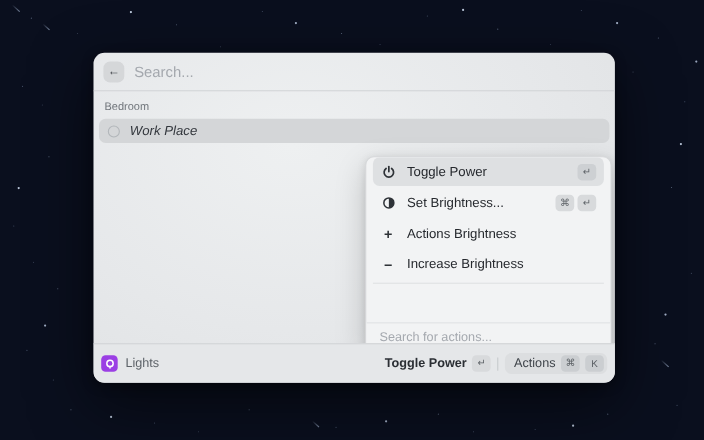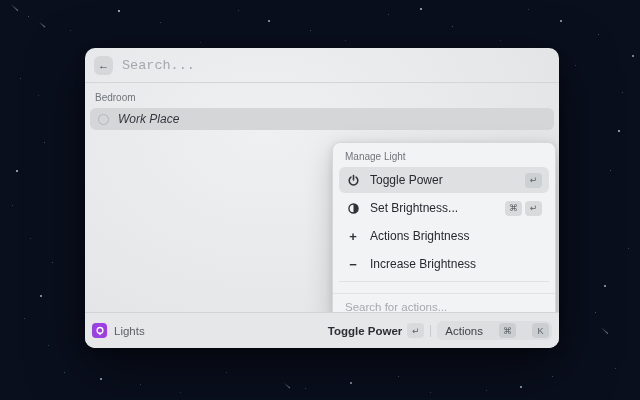--- a/index.html
+++ b/index.html
@@ -44,21 +44,21 @@
     position:absolute; left:85px; top:48px; width:474px; height:300px;
     border-radius:10px; overflow:hidden;
     background:radial-gradient(ellipse at 38% 28%, #eef0f1 0%, #e6e8ea 55%, #dfe1e3 100%);
     box-shadow:0 18px 55px rgba(0,0,0,.55), 0 2px 10px rgba(0,0,0,.35);
   }
   .search-bar { display:flex; align-items:center; height:35px; padding:0 9px; gap:9px;
     border-bottom:1px solid #d3d5d7; }
   .back-btn { width:19px; height:19px; border-radius:6px; background:#d5d7d9; border:none;
     color:#3a3e44; font-size:11px; line-height:19px; text-align:center; cursor:pointer; flex:0 0 auto;
     font-family:inherit; }
-  .search-input { flex:1; border:none; outline:none; background:transparent; font-family:Liberation Mono, monospace;
+  .search-input { flex:1; border:none; outline:none; background:transparent; font-family:Liberation Sans, sans-serif;
     font-size:13.5px; color:#3a3e44; }
   .search-input::placeholder { color:#a4a8ae; }
 
   .section-label { padding:9px 10px 5px; font-size:10px; color:#70757b; }
   .list-row { margin:0 5px; height:22px; border-radius:6px; background:#d4d6d8;
     display:flex; align-items:center; gap:9px; padding:0 8px; cursor:pointer;font-style:italic; }
   .ring-icon { width:11px; height:11px; border-radius:50%; border:1.6px solid #b2b6ba; flex:0 0 auto; }
   .list-row-label { font-size:12px; color:#33373d; font-weight:500; }
 
   
@@ -92,21 +92,21 @@
     border-top:1px solid #d2d4d6; display:flex; align-items:center; padding:0 7px; gap:7px;
     background:#e5e7e9; }
   .app-icon { width:15px; height:15px; border-radius:4px; display:flex; align-items:center;
     justify-content:center; flex:0 0 auto; }
   .app-name { font-size:11.5px; color:#5d6268; }
   .status-right { margin-left:auto; display:flex; align-items:center; gap:6px; }
   .primary-action { display:flex; align-items:center; gap:5px; background:none; border:none;
     cursor:pointer; font-family:inherit; padding:0; }
   .primary-action-label { font-size:11.5px; font-weight:700; color:#2b2f34; }
   .vdivider { width:1px; height:12px; background:#c8cbce; }
-  .actions-btn { display:flex; align-items:center; gap:16px; background:#dcdee0; border:none;
+  .actions-btn { display:flex; align-items:center; gap:5px; background:#dcdee0; border:none;
     border-radius:6px; padding:2px 3px 2px 8px; cursor:pointer; font-family:inherit; }
   .actions-label { font-size:11.5px; color:#3f444a; }
   .actions-btn .kbd { background:#cbced1; }
 
   svg { display:block; }
 </style>
 </head>
 <body>
 
 <div class="starfield">
@@ -125,21 +125,20 @@
     <input class="search-input" type="text" placeholder="Search..." style="">
   </div>
 
   <div class="section-label">Bedroom</div>
   <div class="list-row">
     <span class="ring-icon"></span>
     <span class="list-row-label">Work Place</span>
   </div>
 
   <div class="action-panel">
-    <div class="panel-title">Manage Light</div>
 
     <div class="panel-list">
 
       <div class="panel-row selected">
         <span class="panel-icon">
           <svg width="13" height="13" viewBox="0 0 16 16" fill="none" stroke="#2e3237" stroke-width="1.9" stroke-linecap="round">
             <path d="M8 1.8 V7.4"></path>
               <path d="M4.9 3.9 a5.3 5.3 0 1 0 6.2 0"></path>
           </svg>
         </span>

